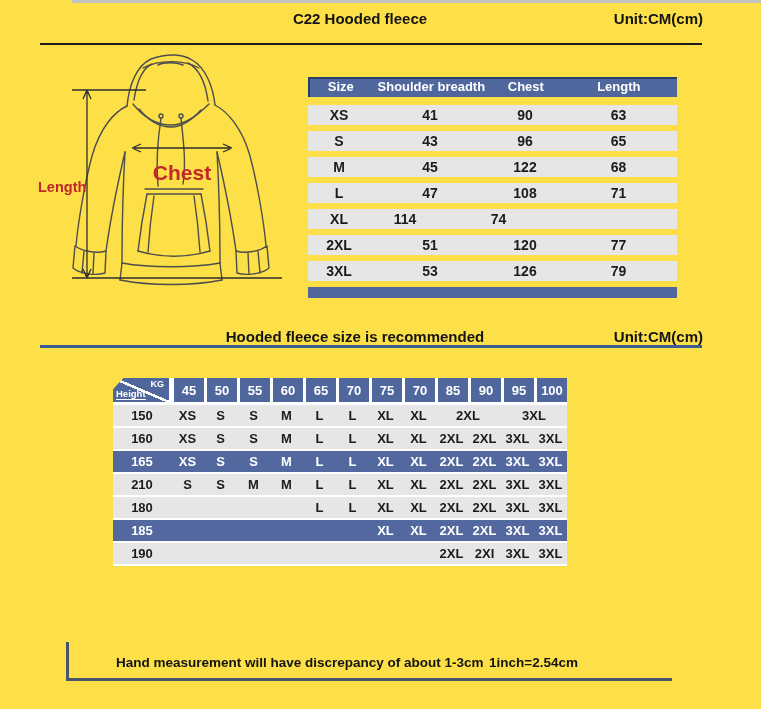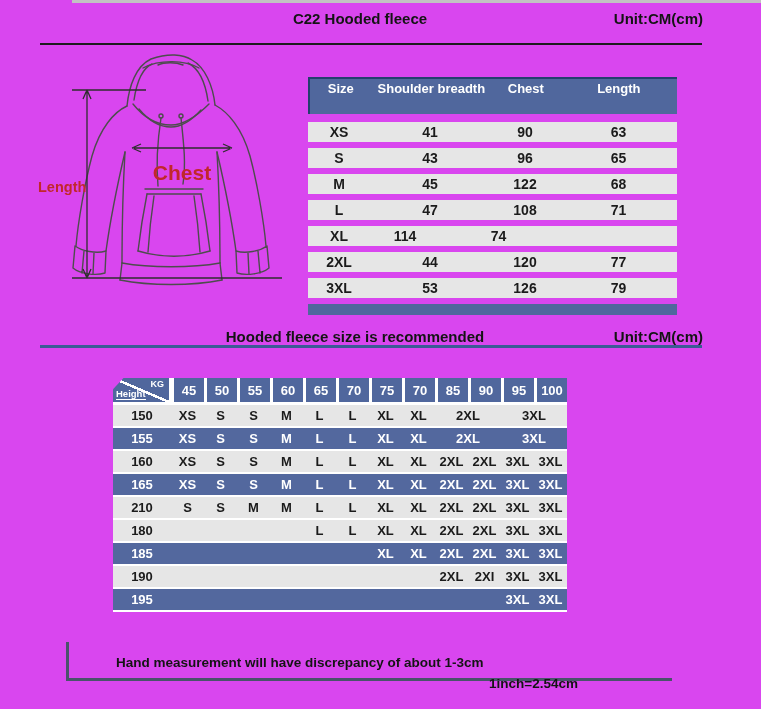--- a/index.html
+++ b/index.html
@@ -1,32 +1,32 @@
 <!DOCTYPE html>
 <html><head>
 <meta charset="utf-8">
 <style>
   html,body{margin:0;padding:0;background:#fff;}
-  #page{position:relative;width:761px;height:709px;background:#d946ef;overflow:hidden;
+  #page{position:relative;width:761px;height:709px;background:#fde047;overflow:hidden;
         font-family:"Liberation Sans",sans-serif;color:#1b1b1b;}
   .abs{position:absolute;}
 
   
   .top-rule{top:0;left:72px;width:689px;height:3px;background:#c2c2c2;}
   .hdr-title{top:10px;left:240px;width:240px;text-align:center;font-size:15px;font-weight:bold;color:#141414;}
   .hdr-unit{top:10px;right:58px;font-size:15px;font-weight:bold;color:#141414;}
   .black-rule{top:43px;left:40px;width:662px;height:2px;background:#1c1c1c;}
   .mid-title{top:328px;left:150px;width:410px;text-align:center;font-size:15px;font-weight:bold;color:#141414;}
   .mid-unit{top:328px;right:58px;font-size:15px;font-weight:bold;color:#141414;}
   .blue-rule{top:345px;left:40px;width:662px;height:3px;background:#3a5b95;}
 
   
   #size-table{top:77px;left:308px;width:369px;}
-  .t1-header{display:flex;height:37px;line-height:20px;background:#50679d;
-             border-top:2px solid #24406e;border-left:2px solid #24406e;box-sizing:border-box;}
+  .t1-header{display:flex;height:20px;line-height:20px;background:#50679d;
+             border-top:2px solid #24406e;border-left:2px solid #24406e;box-sizing:border-box;align-items:flex-end;}
   .t1-header .c{color:#fff;font-size:13px;font-weight:bold;text-align:center;}
   .t1-body{margin-top:8px;}
   .t1-row{display:flex;height:20px;line-height:20px;background:#e6e6e6;margin-bottom:6px;}
   .t1-row .c{font-size:14px;font-weight:bold;text-align:center;color:#1b1b1b;}
   .c0{width:62px;}.c1{width:120px;}.c2{width:70px;}.c3{width:117px;}
   .t1-footer{height:11px;background:#50679d;margin-top:2px;}
 
   
   #rec-table{top:378px;left:113px;border-collapse:separate;border-spacing:0;table-layout:fixed;width:454px;}
   #rec-table th,#rec-table td{padding:0;box-sizing:border-box;overflow:hidden;}
@@ -39,21 +39,21 @@
   #rec-table th.corner .kg{position:absolute;top:1px;right:5px;font-size:9px;}
   #rec-table th.corner .hgt{position:absolute;bottom:2px;left:3px;font-size:9.5px;border-bottom:1.5px solid #fff;}
   #rec-table td{height:23px;border-bottom:2px solid #fff;text-align:center;font-size:13px;font-weight:bold;}
   #rec-table tr.gray td{background:#e6e6e6;color:#1b1b1b;}
   #rec-table tr.blue td{background:#53689e;color:#ffffff;}
 
   
   .note-vline{left:66px;top:642px;width:2.5px;height:38px;background:#49536b;}
   .note-hline{left:66px;top:678px;width:606px;height:2.5px;background:#49536b;}
   .note-text{left:80px;top:655px;font-size:13.5px;font-weight:bold;color:#141414;margin-left:36px;}
-  .note-conv{left:489px;top:655px;font-size:13.5px;font-weight:bold;color:#141414;margin-top:21px;}
+  .note-conv{left:489px;top:655px;font-size:13.5px;font-weight:bold;color:#141414;}
 
   svg text{font-family:"Liberation Sans",sans-serif;}
 </style>
 </head>
 <body>
 
 <div id="page">
 
   <div class="abs top-rule"></div>
   <div class="abs hdr-title">C22 Hooded fleece</div>
@@ -137,21 +137,21 @@
           <div class="c c2">108</div>
           <div class="c c3">71</div>
         </div>
         <div class="t1-row">
           <div class="c c0">XL</div>
           <div class="c c2">114</div>
           <div class="c c3">74</div>
         </div>
         <div class="t1-row">
           <div class="c c0">2XL</div>
-          <div class="c c1">44</div>
+          <div class="c c1">51</div>
           <div class="c c2">120</div>
           <div class="c c3">77</div>
         </div>
         <div class="t1-row">
           <div class="c c0">3XL</div>
           <div class="c c1">53</div>
           <div class="c c2">126</div>
           <div class="c c3">79</div>
         </div>
       </div>
@@ -205,33 +205,20 @@
           <td>S</td>
           <td>S</td>
           <td>M</td>
           <td>L</td>
           <td>L</td>
           <td>XL</td>
           <td>XL</td>
           <td colspan="2">2XL</td>
           <td colspan="2">3XL</td>
         </tr>
-        <tr class="blue">
-          <td>155</td>
-          <td>XS</td>
-          <td>S</td>
-          <td>S</td>
-          <td>M</td>
-          <td>L</td>
-          <td>L</td>
-          <td>XL</td>
-          <td>XL</td>
-          <td colspan="2">2XL</td>
-          <td colspan="2">3XL</td>
-        </tr>
         <tr class="gray">
           <td>160</td>
           <td>XS</td>
           <td>S</td>
           <td>S</td>
           <td>M</td>
           <td>L</td>
           <td>L</td>
           <td>XL</td>
           <td>XL</td>
@@ -305,35 +292,20 @@
           <td></td>
           <td></td>
           <td></td>
           <td></td>
           <td></td>
           <td></td>
           <td></td>
           <td></td>
           <td>2XL</td>
           <td>2XI</td>
-          <td>3XL</td>
-          <td>3XL</td>
-        </tr>
-        <tr class="blue">
-          <td>195</td>
-          <td></td>
-          <td></td>
-          <td></td>
-          <td></td>
-          <td></td>
-          <td></td>
-          <td></td>
-          <td></td>
-          <td></td>
-          <td></td>
           <td>3XL</td>
           <td>3XL</td>
         </tr>
       </tbody>
   </table>
 
   <div class="abs note-vline"></div>
   <div class="abs note-hline"></div>
   <div class="abs note-text">Hand measurement will have discrepancy of about  1-3cm</div>
   <div class="abs note-conv">1inch=2.54cm</div>

